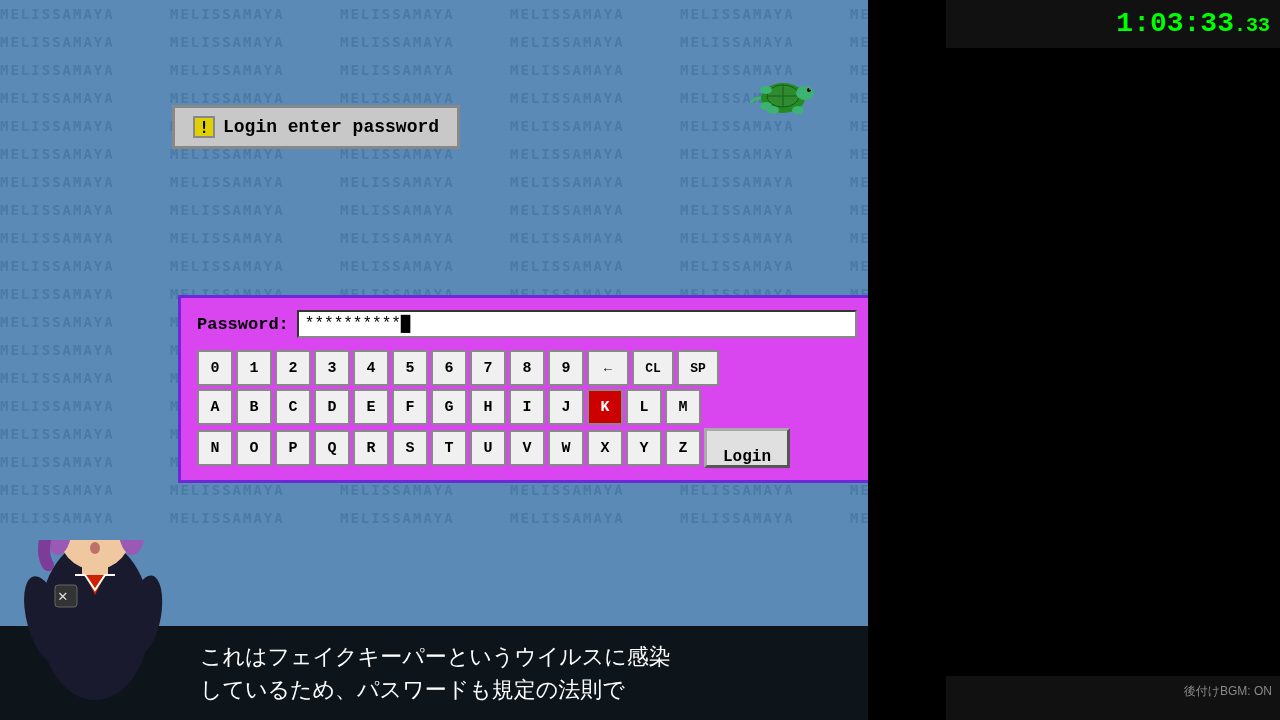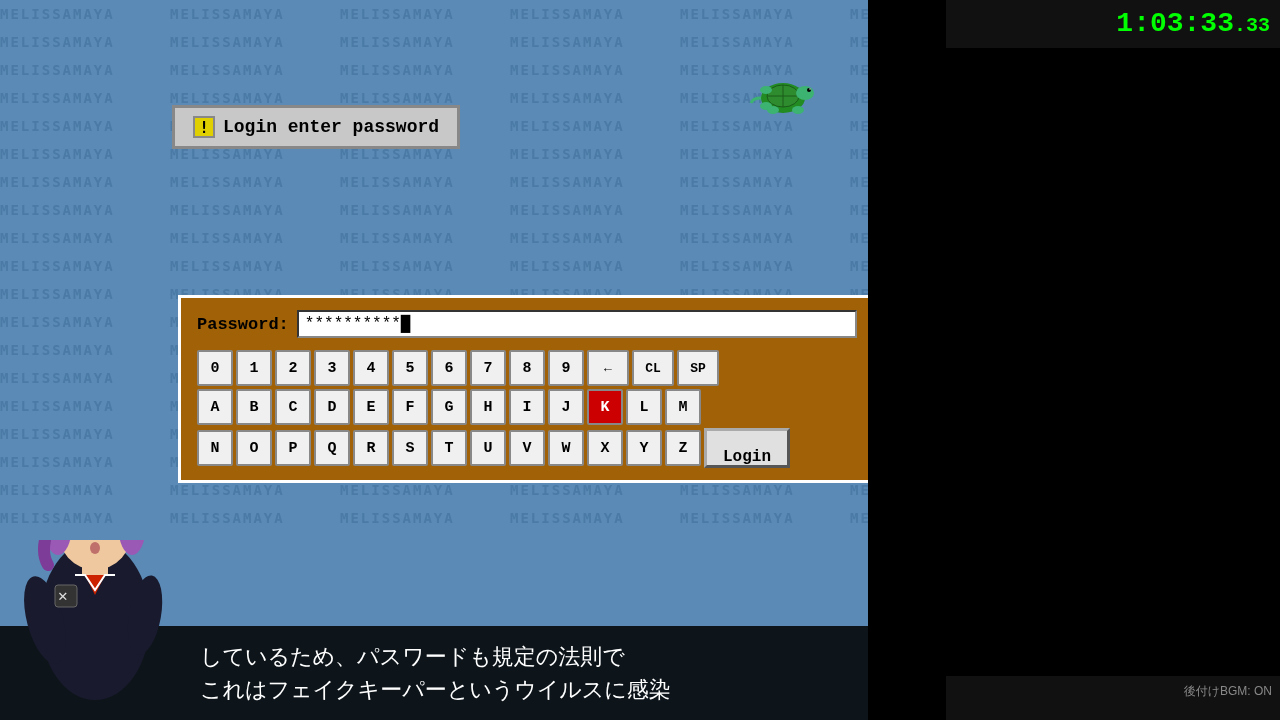--- a/index.html
+++ b/index.html
@@ -76,22 +76,22 @@
       width: 80px;
       height: 55px;
     }
 
     
     #password-dialog {
       position: absolute;
       top: 295px;
       left: 178px;
       width: 698px;
-      background: #a16207;
-      border: 3px solid #ffffff;
+      background: #d946ef;
+      border: 3px solid #6d28d9;
       padding: 12px 16px;
     }
     #password-row {
       display: flex;
       align-items: center;
       margin-bottom: 12px;
       gap: 8px;
     }
     #password-label {
       font-family: 'Courier New', monospace;
@@ -346,22 +346,22 @@
         <button class="key-btn">W</button>
         <button class="key-btn">X</button>
         <button class="key-btn">Y</button>
         <button class="key-btn">Z</button>
         <button id="login-btn">Login</button>
       </div>
     </div>
   </div>
 
   <div id="caption-area">
+    <div>これはフェイクキーパーというウイルスに感染</div>
     <div>しているため、パスワードも規定の法則で</div>
-    <div>これはフェイクキーパーというウイルスに感染</div>
   </div>
 
   <div id="avatar-area">
     <svg width="210" height="300" viewBox="0 0 210 300" id="anime-char">
 
       <ellipse cx="105" cy="200" rx="55" ry="80" fill="#1a1a2e"></ellipse>
 
       <ellipse cx="55" cy="200" rx="18" ry="45" fill="#1a1a2e" transform="rotate(-15 55 200)"></ellipse>
       <ellipse cx="155" cy="195" rx="16" ry="40" fill="#1a1a2e" transform="rotate(10 155 195)"></ellipse>
 

